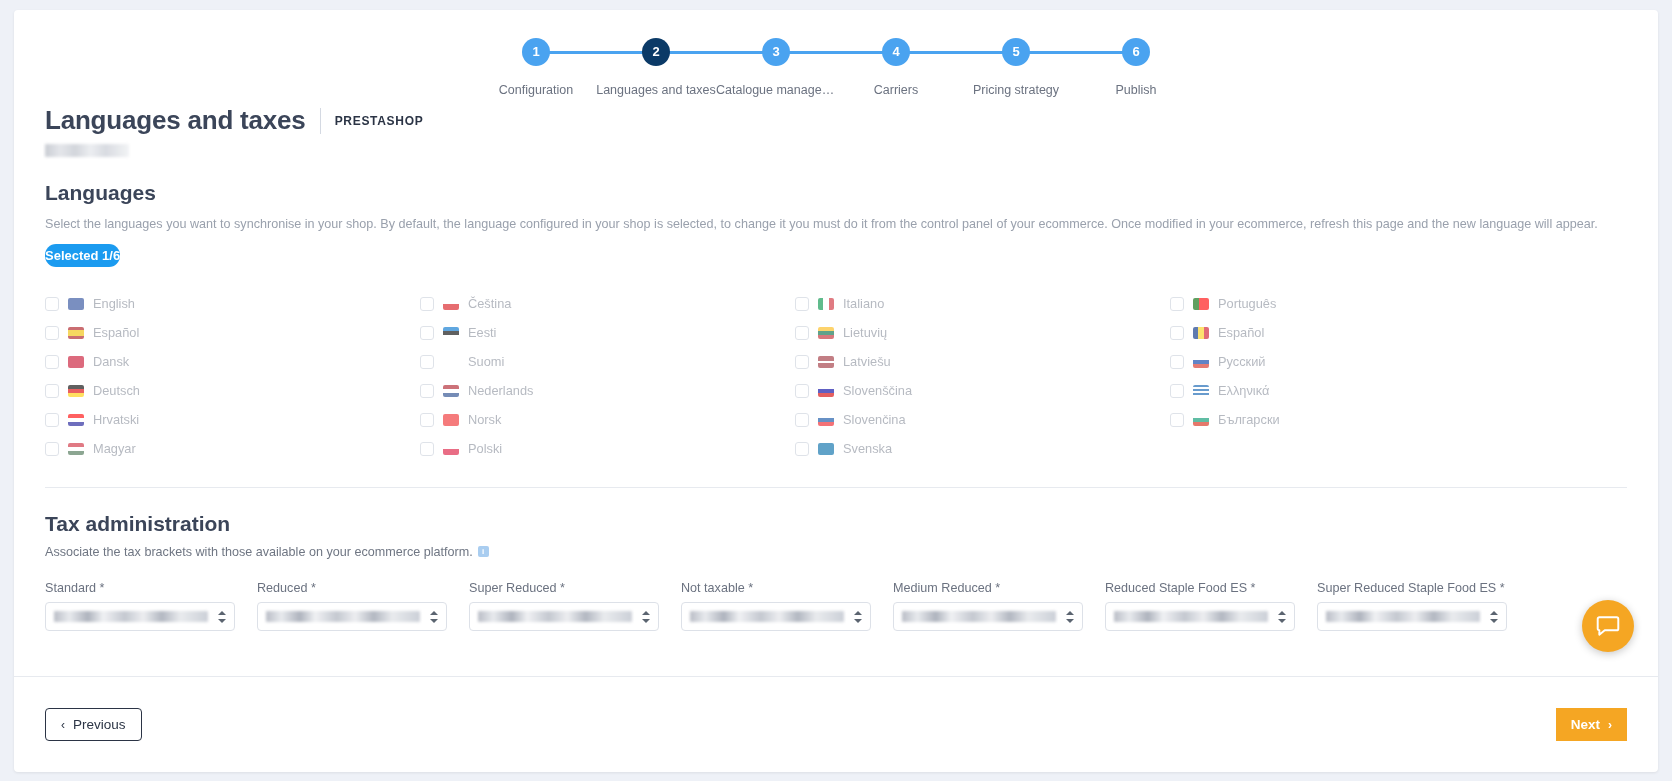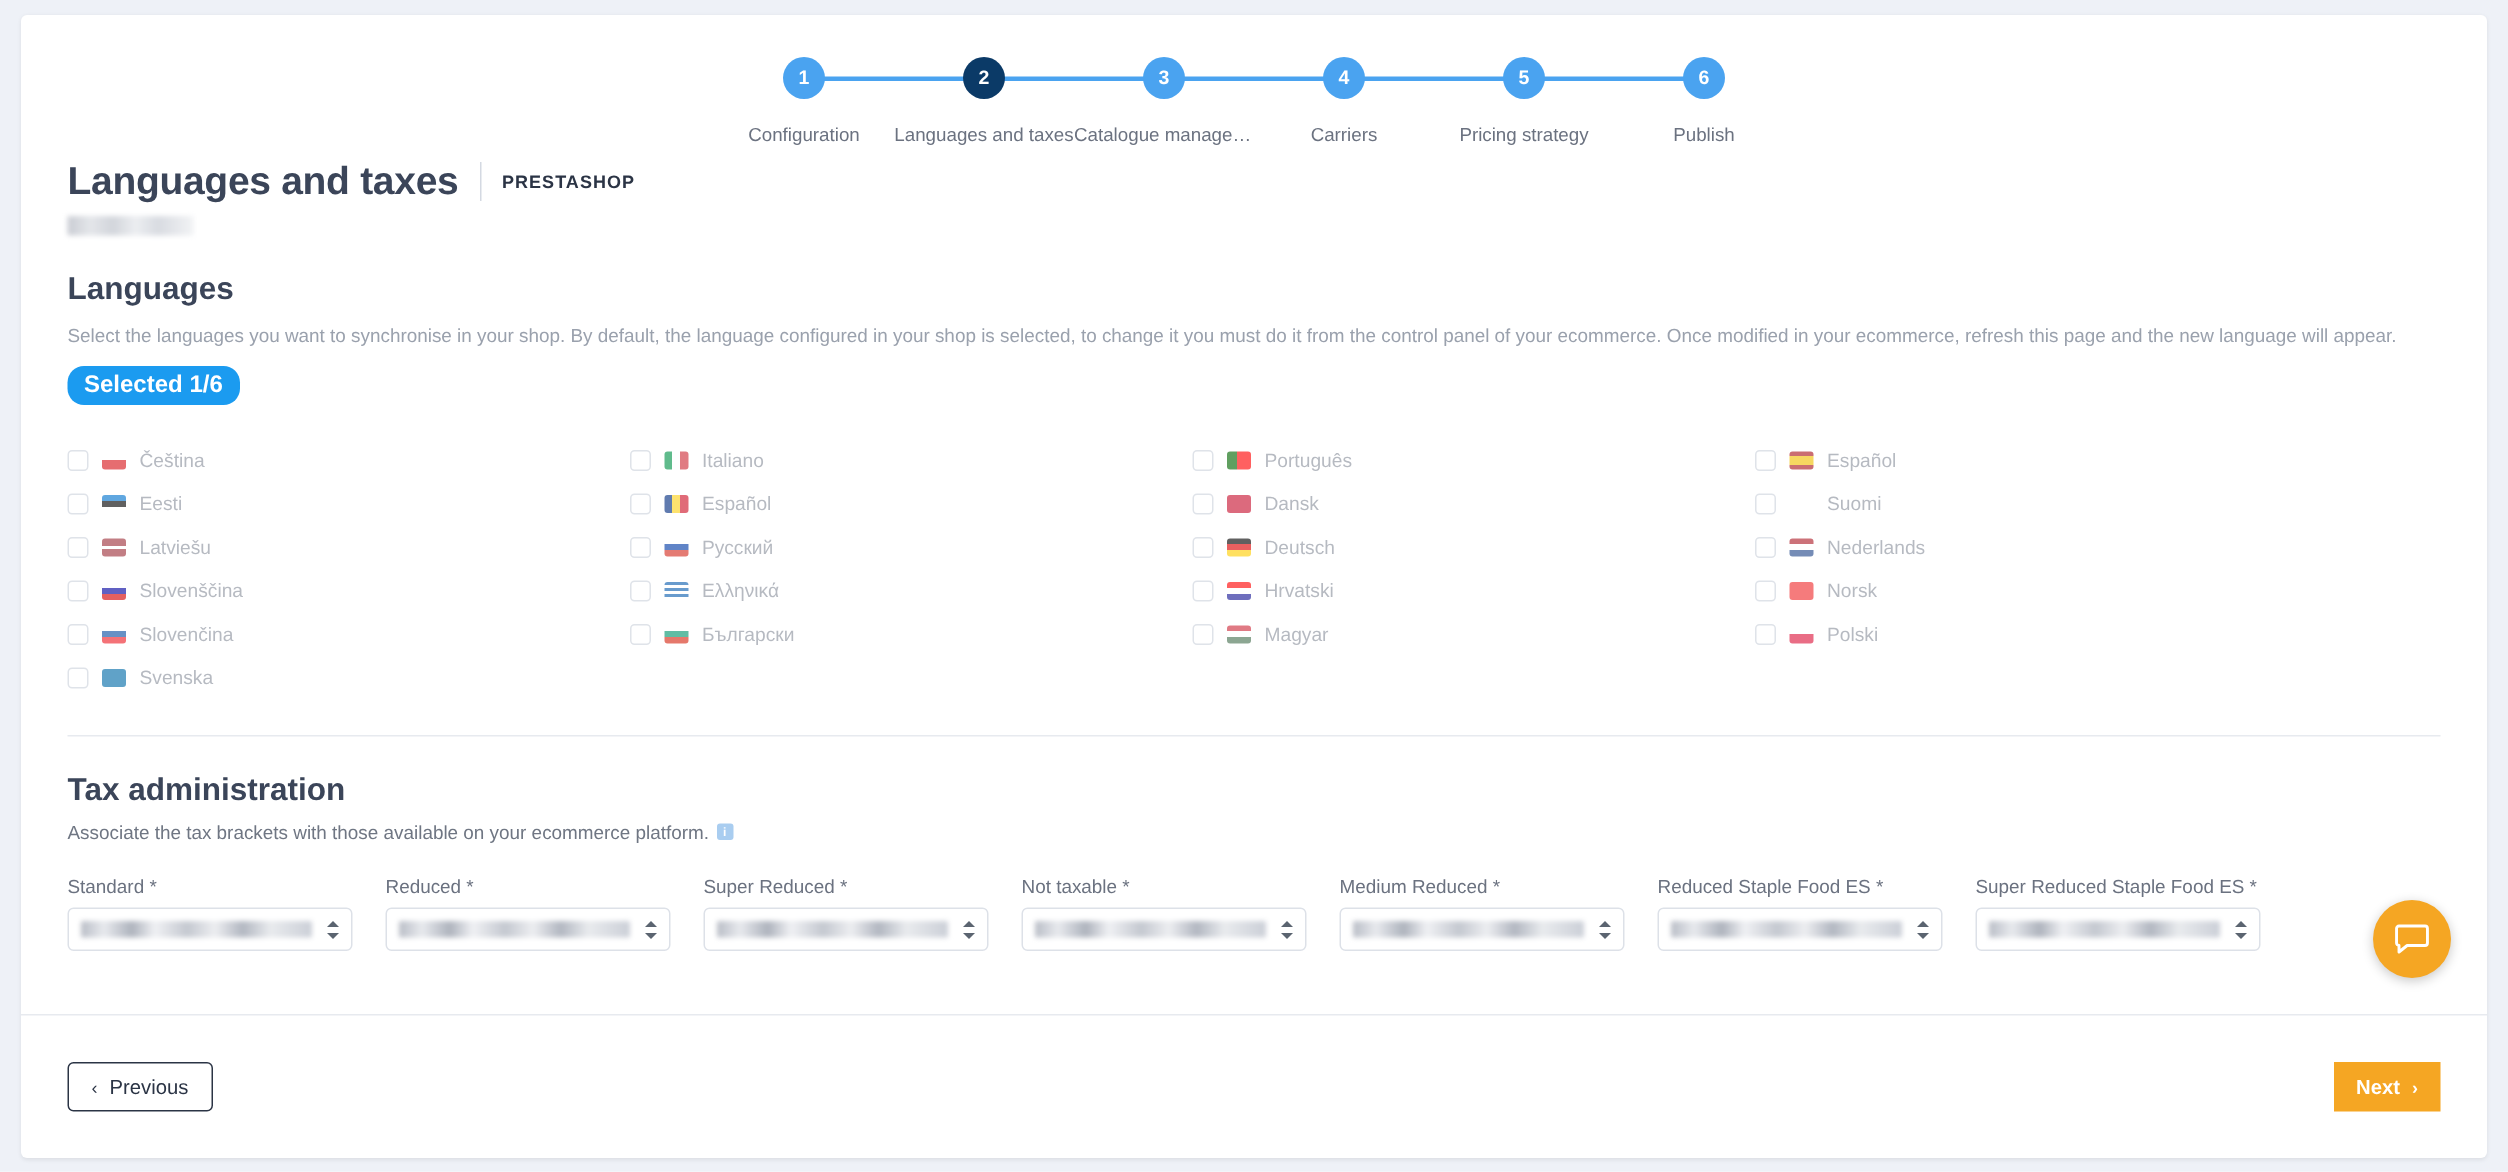--- a/index.html
+++ b/index.html
@@ -112,23 +112,23 @@
     margin-top: 11px;
     font-size: 12.6px;
     color: #9aa1ad;
     line-height: 1.35;
   }
   .badge {
     display: inline-block;
     margin-top: 11px;
     background: #1b9bf0;
     color: #fff;
-    font-size: 16px;
-    font-weight: bold;
-    padding: 4px 11px;
+    font-size: 13px;
+    font-weight: bold;
+    padding: 4px 0;
     border-radius: 11px;
   }
 
   
   .lang-grid {
     margin-top: 22px;
     display: grid;
     grid-template-columns: repeat(4, 187px);
     column-gap: 188px;
     row-gap: 0;
@@ -339,20 +339,25 @@
   </div>
   <div class="redacted-bar"></div>
 
   <div class="section">
     <div class="section-title">Languages</div>
     <div class="section-desc">Select the languages you want to synchronise in your shop. By default, the language configured in your shop is selected, to change it you must do it from the control panel of your ecommerce. Once modified in your ecommerce, refresh this page and the new language will appear.</div>
     <div class="badge">Selected 1/6</div>
     <div class="lang-grid" id="lang-grid">
         <div class="lang-item">
           <span class="lang-check"></span>
+          <span class="flag" style="background:linear-gradient(180deg,#2a4b9b 0%,#2a4b9b 100%)"></span>
+          <span class="lang-name">English</span>
+        </div>
+        <div class="lang-item">
+          <span class="lang-check"></span>
           <span class="flag" style="background:linear-gradient(180deg,#fff 0%,#fff 50%,#d7141a 50%,#d7141a 100%)"></span>
           <span class="lang-name">Čeština</span>
         </div>
         <div class="lang-item">
           <span class="lang-check"></span>
           <span class="flag" style="background:linear-gradient(90deg,#009246 0 33%,#fff 33% 66%,#ce2b37 66% 100%)"></span>
           <span class="lang-name">Italiano</span>
         </div>
         <div class="lang-item">
           <span class="lang-check"></span>
@@ -361,20 +366,25 @@
         </div>
         <div class="lang-item">
           <span class="lang-check"></span>
           <span class="flag" style="background:linear-gradient(180deg,#aa151b 0 25%,#f1bf00 25% 75%,#aa151b 75% 100%)"></span>
           <span class="lang-name">Español</span>
         </div>
         <div class="lang-item">
           <span class="lang-check"></span>
           <span class="flag" style="background:linear-gradient(180deg,#0072ce 0 33%,#000 33% 66%,#fff 66% 100%)"></span>
           <span class="lang-name">Eesti</span>
+        </div>
+        <div class="lang-item">
+          <span class="lang-check"></span>
+          <span class="flag" style="background:linear-gradient(180deg,#fdb913 0 33%,#006a44 33% 66%,#c1272d 66% 100%)"></span>
+          <span class="lang-name">Lietuvių</span>
         </div>
         <div class="lang-item">
           <span class="lang-check"></span>
           <span class="flag" style="background:linear-gradient(90deg,#002b7f 0 33%,#fcd116 33% 66%,#ce1126 66% 100%)"></span>
           <span class="lang-name">Español</span>
         </div>
         <div class="lang-item">
           <span class="lang-check"></span>
           <span class="flag" style="background:linear-gradient(180deg,#c8102e 0 100%)"></span>
           <span class="lang-name">Dansk</span>

